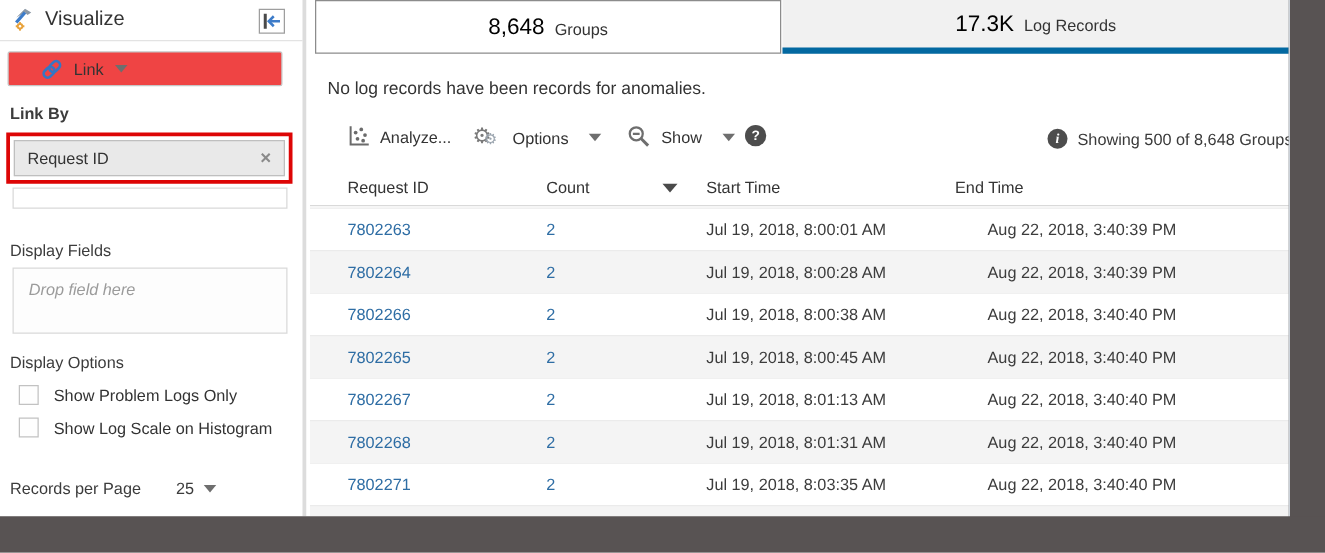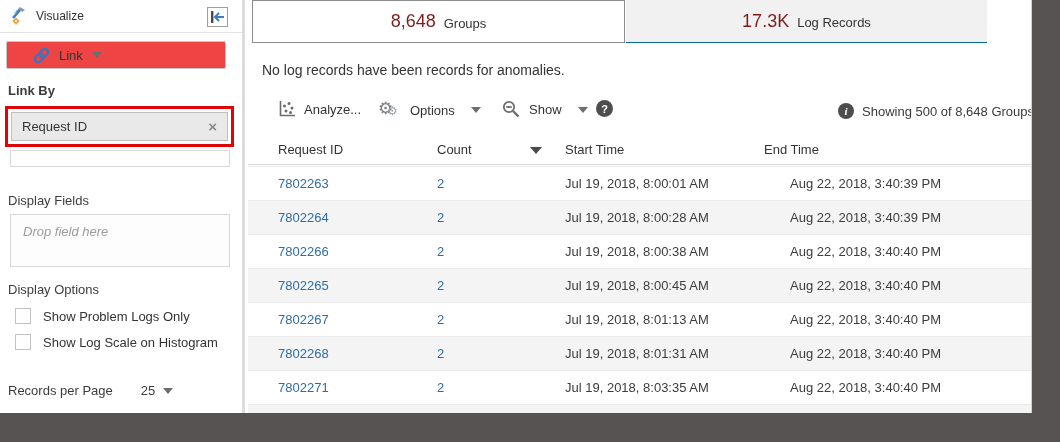--- a/index.html
+++ b/index.html
@@ -13,21 +13,21 @@
   .band-right { position:absolute; left:1031px; top:0; width:29px; height:442px;
     background:#585353; border-left:1px solid #ccd2d9; z-index:50; }
   .band-bottom { position:absolute; left:0; top:413px; width:1060px; height:29px;
     background:#585353; z-index:50; }
 
   
   .sidebar { position:absolute; left:0; top:0; width:242px; height:413px; background:#fff; }
   .splitter { position:absolute; left:242px; top:0; width:3px; height:413px; background:#dcdcdc; }
   .sb-header { position:absolute; left:0; top:0; width:242px; height:33px;
     border-bottom:1px solid #e3e3e3; display:flex; align-items:center; padding-left:9px; }
-  .sb-title { font-size:12px; color:#333; margin-left:7px; }
+  .sb-title { font-size:16px; color:#333; margin-left:7px; }
   .collapse-btn { position:absolute; right:14px; top:7px; width:21px; height:20px;
     border:1px solid #9e9e9e; background:#fff; display:flex; align-items:center; justify-content:center; }
   .link-btn { position:absolute; left:6px; top:41px; width:220px; height:28px;
     background:#ef4444; border:1px solid #c6c6c6; border-radius:2px;
     display:flex; align-items:center; padding-left:26px; gap:9px; cursor:pointer; }
   .sb-label { position:absolute; left:8px; color:#3c3c3c; font-size:13px; }
   .annotation-red { position:absolute; left:5px; top:106px; width:229px; height:41px;
     border:3px solid #dd0505; z-index:5; }
   .field-pill { position:absolute; left:11px; top:112px; width:217px; height:29px;
     background:#e9e9e9; border:1px solid #bfbfbf; display:flex; align-items:center;
@@ -46,22 +46,22 @@
   
   .caret-down { width:0; height:0; border-left:5px solid transparent;
     border-right:5px solid transparent; border-top:6px solid #6e6e6e; display:inline-block; }
   .sort-desc { width:0; height:0; border-left:6px solid transparent;
     border-right:6px solid transparent; border-top:7px solid #4a4a4a; display:inline-block; }
 
   
   .tab { position:absolute; top:0; height:43px; display:flex; align-items:center;
     justify-content:center; gap:8px; cursor:pointer; }
   .tab-active { left:252px; width:373px; background:#fff; border:1px solid #8c8c8c; z-index:2; }
-  .tab-inactive { left:626px; width:361px; background:#f1f1f1; border-bottom:1px solid #0369a1;justify-content:center; }
-  .tab-count { font-size:18px; color:#7f1d1d; }
+  .tab-inactive { left:626px; width:405px; background:#f1f1f1; border-bottom:5px solid #0369a1;justify-content:center; }
+  .tab-count { font-size:18px; color:#000000; }
   .tab-label { font-size:13px; color:#333; padding-top:3px; }
 
   
   .message { position:absolute; left:262px; top:62px; font-size:14px; color:#333; }
   .toolbar { position:absolute; left:0; top:100px; width:1031px; height:26px; }
   .tool-item { position:absolute; display:flex; align-items:center; gap:8px; cursor:pointer; color:#333; }
   .icon-circle { width:17px; height:17px; border-radius:50%; background:#4d4d4d; color:#fff;
     font-size:11px; font-weight:bold; display:flex; align-items:center; justify-content:center; }
   .summary { position:absolute; left:838px; top:103px; display:flex; align-items:center; gap:8px; color:#3a3a3a; }
   .gear-glyph { font-size:17px; color:#7a7a7a; line-height:1; }

